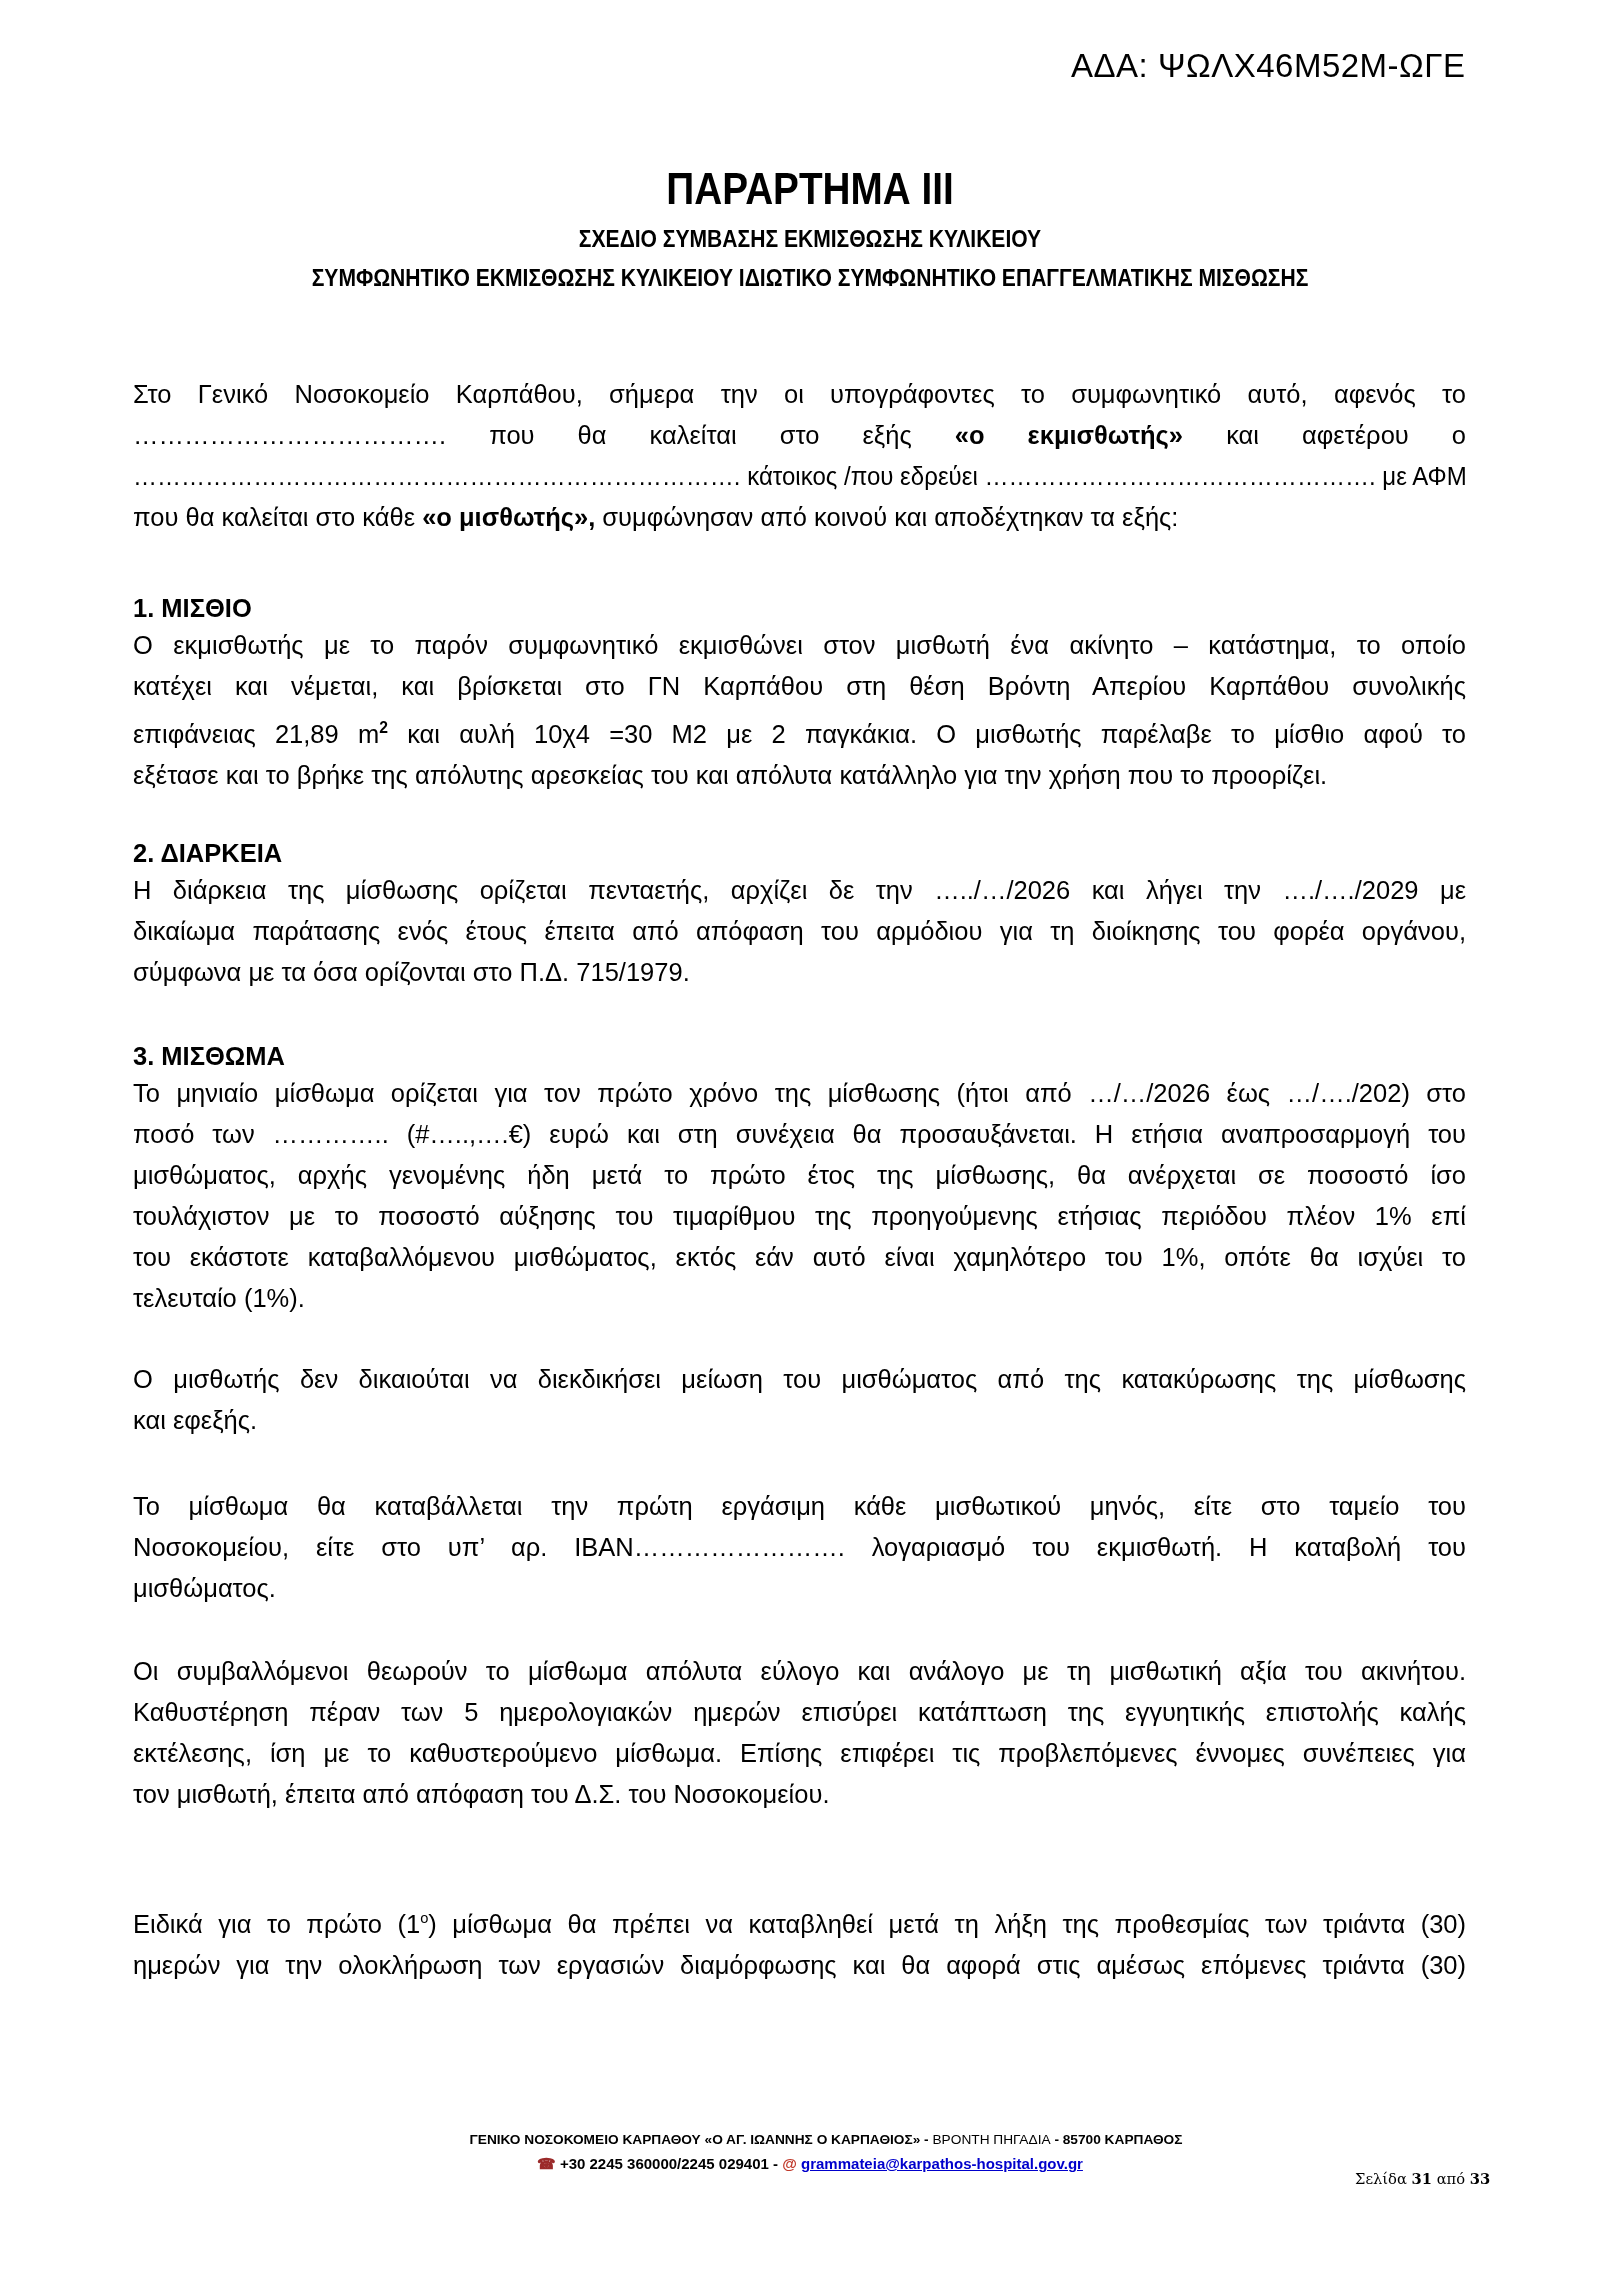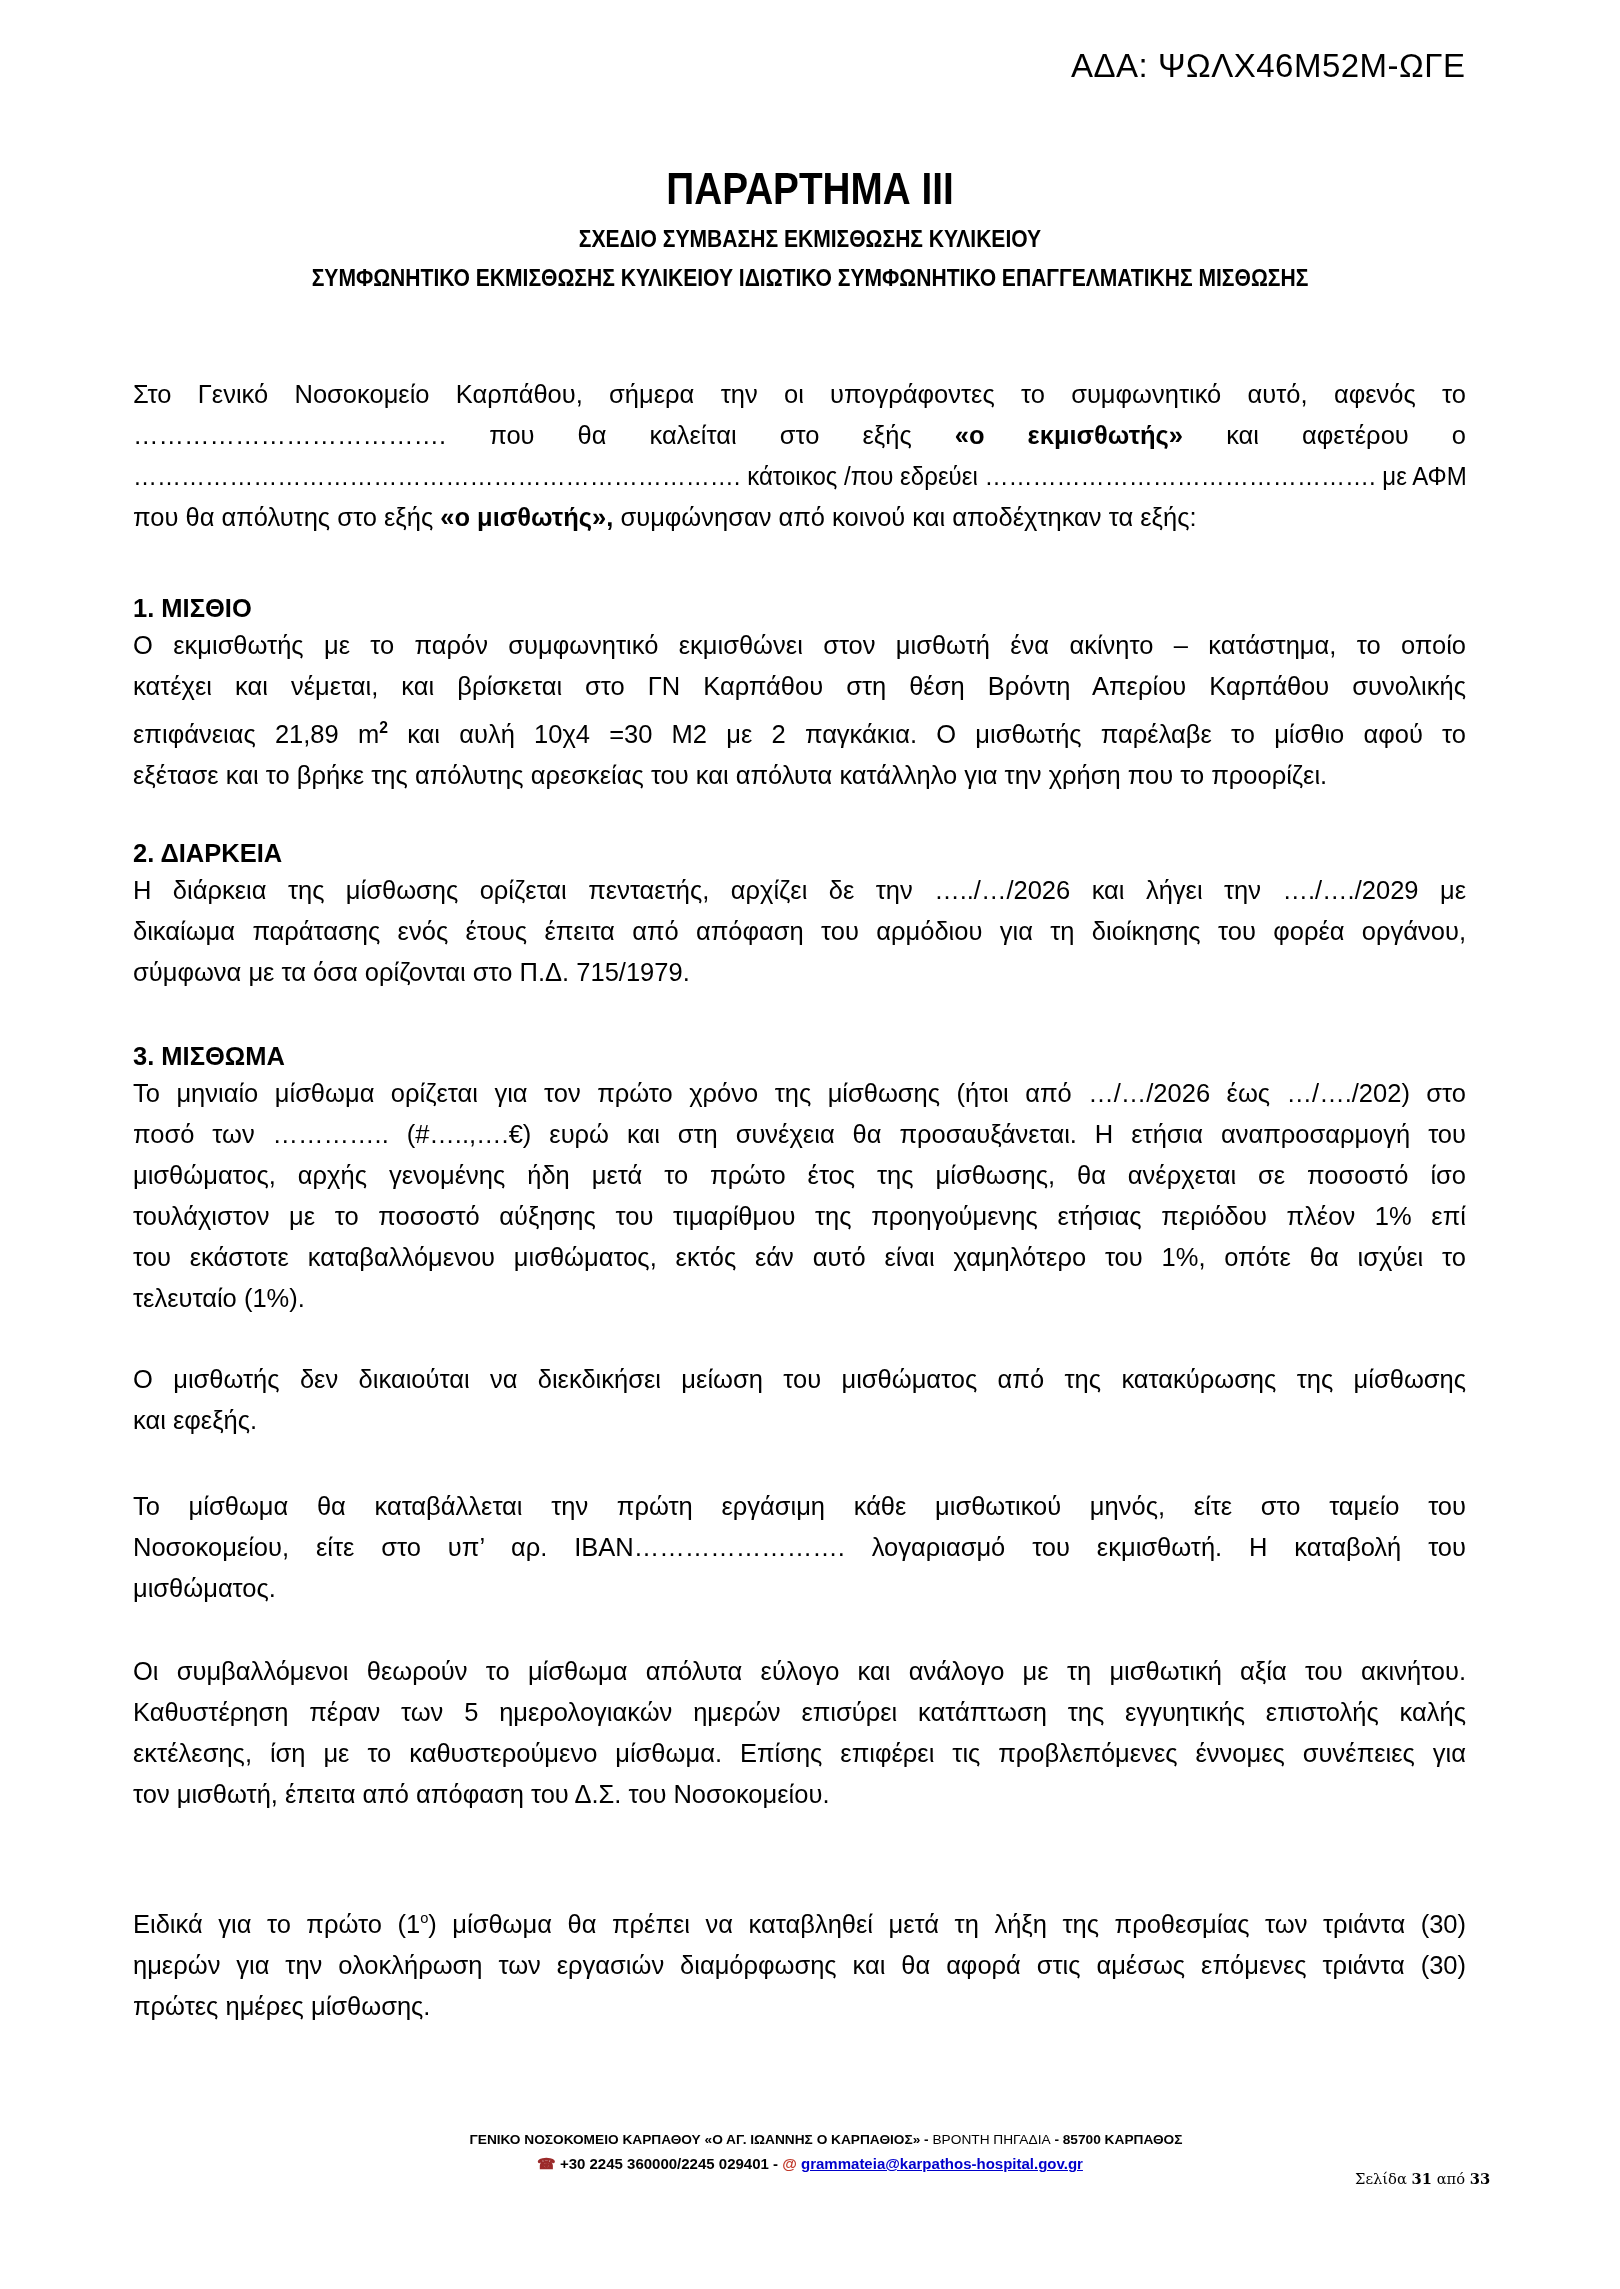--- a/index.html
+++ b/index.html
@@ -30,21 +30,21 @@
   <div class="ada">ΑΔΑ: ΨΩΛΧ46Μ52Μ-ΩΓΕ</div>
 
   <div class="title">ΠΑΡΑΡΤΗΜΑ ΙΙΙ</div>
   <div class="subtitle sub1">ΣΧΕΔΙΟ ΣΥΜΒΑΣΗΣ ΕΚΜΙΣΘΩΣΗΣ ΚΥΛΙΚΕΙΟΥ</div>
   <div class="subtitle sub2">ΣΥΜΦΩΝΗΤΙΚΟ ΕΚΜΙΣΘΩΣΗΣ ΚΥΛΙΚΕΙΟΥ ΙΔΙΩΤΙΚΟ ΣΥΜΦΩΝΗΤΙΚΟ ΕΠΑΓΓΕΛΜΑΤΙΚΗΣ ΜΙΣΘΩΣΗΣ</div>
 
   <div class="para" style="top:358px;">
     <span class="line" style="display: block;">Στο Γενικό Νοσοκομείο Καρπάθου, σήμερα την οι υπογράφοντες το συμφωνητικό αυτό, αφενός το</span>
     <span class="line" style="display: block;"><span>………………………………. που θα καλείται στο εξής</span> <b>«ο εκμισθωτής»</b> <span>και αφετέρου ο</span></span>
     <span class="line" style="display: block; transform: scaleX(0.942481); transform-origin: left center;">…………………………………………………………………. κάτοικος /που εδρεύει …………………………………………. με ΑΦΜ</span>
-    <span class="line last" style="display: block;"><span>που θα απόλυτης στο εξής</span> <b>«ο μισθωτής»,</b> <span>συμφώνησαν από κοινού και αποδέχτηκαν τα εξής:</span></span>
+    <span class="line last" style="display: block;"><span>που θα καλείται στο κάθε</span> <b>«ο μισθωτής»,</b> <span>συμφώνησαν από κοινού και αποδέχτηκαν τα εξής:</span></span>
   </div>
 
   <div class="heading" style="top:578px;">1. ΜΙΣΘΙΟ</div>
   <div class="para" style="top:609px;">
     <span class="line" style="display: block;">Ο εκμισθωτής με το παρόν συμφωνητικό εκμισθώνει στον μισθωτή ένα ακίνητο – κατάστημα, το οποίο</span>
     <span class="line" style="display: block;">κατέχει και νέμεται, και βρίσκεται στο ΓΝ Καρπάθου στη θέση Βρόντη Απερίου Καρπάθου συνολικής</span>
     <span class="line" style="display: block;"><span>επιφάνειας 21,89 m</span><sup style="font-weight:bold;font-size:15.7px;">2</sup> <span>και αυλή 10χ4 =30 Μ2 με 2 παγκάκια. Ο μισθωτής παρέλαβε το μίσθιο αφού το</span></span>
     <span class="line last" style="display: block;">εξέτασε και το βρήκε της απόλυτης αρεσκείας του και απόλυτα κατάλληλο για την χρήση που το προορίζει.</span>
   </div>
 
@@ -79,21 +79,20 @@
   <div class="para" style="top:1635px;">
     <span class="line" style="display: block;">Οι συμβαλλόμενοι θεωρούν το μίσθωμα απόλυτα εύλογο και ανάλογο με τη μισθωτική αξία του ακινήτου.</span>
     <span class="line" style="display: block;">Καθυστέρηση πέραν των 5 ημερολογιακών ημερών επισύρει κατάπτωση της εγγυητικής επιστολής καλής</span>
     <span class="line" style="display: block;">εκτέλεσης, ίση με το καθυστερούμενο μίσθωμα. Επίσης επιφέρει τις προβλεπόμενες έννομες συνέπειες για</span>
     <span class="line last" style="display: block;">τον μισθωτή, έπειτα από απόφαση του Δ.Σ. του Νοσοκομείου.</span>
   </div>
 
   <div class="para" style="top:1882px;">
     <span class="line" style="display: block;"><span>Ειδικά για το πρώτο (1</span><sup style="font-size:14.7px;">ο</sup><span>) μίσθωμα θα πρέπει να καταβληθεί μετά τη λήξη της προθεσμίας των τριάντα (30)</span></span>
     <span class="line" style="display: block;">ημερών για την ολοκλήρωση των εργασιών διαμόρφωσης και θα αφορά στις αμέσως επόμενες τριάντα (30)</span>
-    <span class="line last" style="display: block;">πρώτες ημέρες μίσθωσης.</span>
   </div>
 
   <div class="footer1">
     <b>ΓΕΝΙΚΟ ΝΟΣΟΚΟΜΕΙΟ ΚΑΡΠΑΘΟΥ «Ο ΑΓ. ΙΩΑΝΝΗΣ Ο ΚΑΡΠΑΘΙΟΣ»</b><b> - </b><span>ΒΡΟΝΤΗ ΠΗΓΑΔΙΑ</span><b> - </b><b>85700 ΚΑΡΠΑΘΟΣ</b>
   </div>
   <div class="footer2">
     <span class="phone-icon">☎</span><span> +30 2245 360000/2245 029401 - </span><span class="at-icon">@</span> <a class="email-link">grammateia@karpathos-hospital.gov.gr</a>
   </div>
   <div class="pagenum">
     <span>Σελίδα</span> <b>31</b> <span>από</span> <b>33</b>

